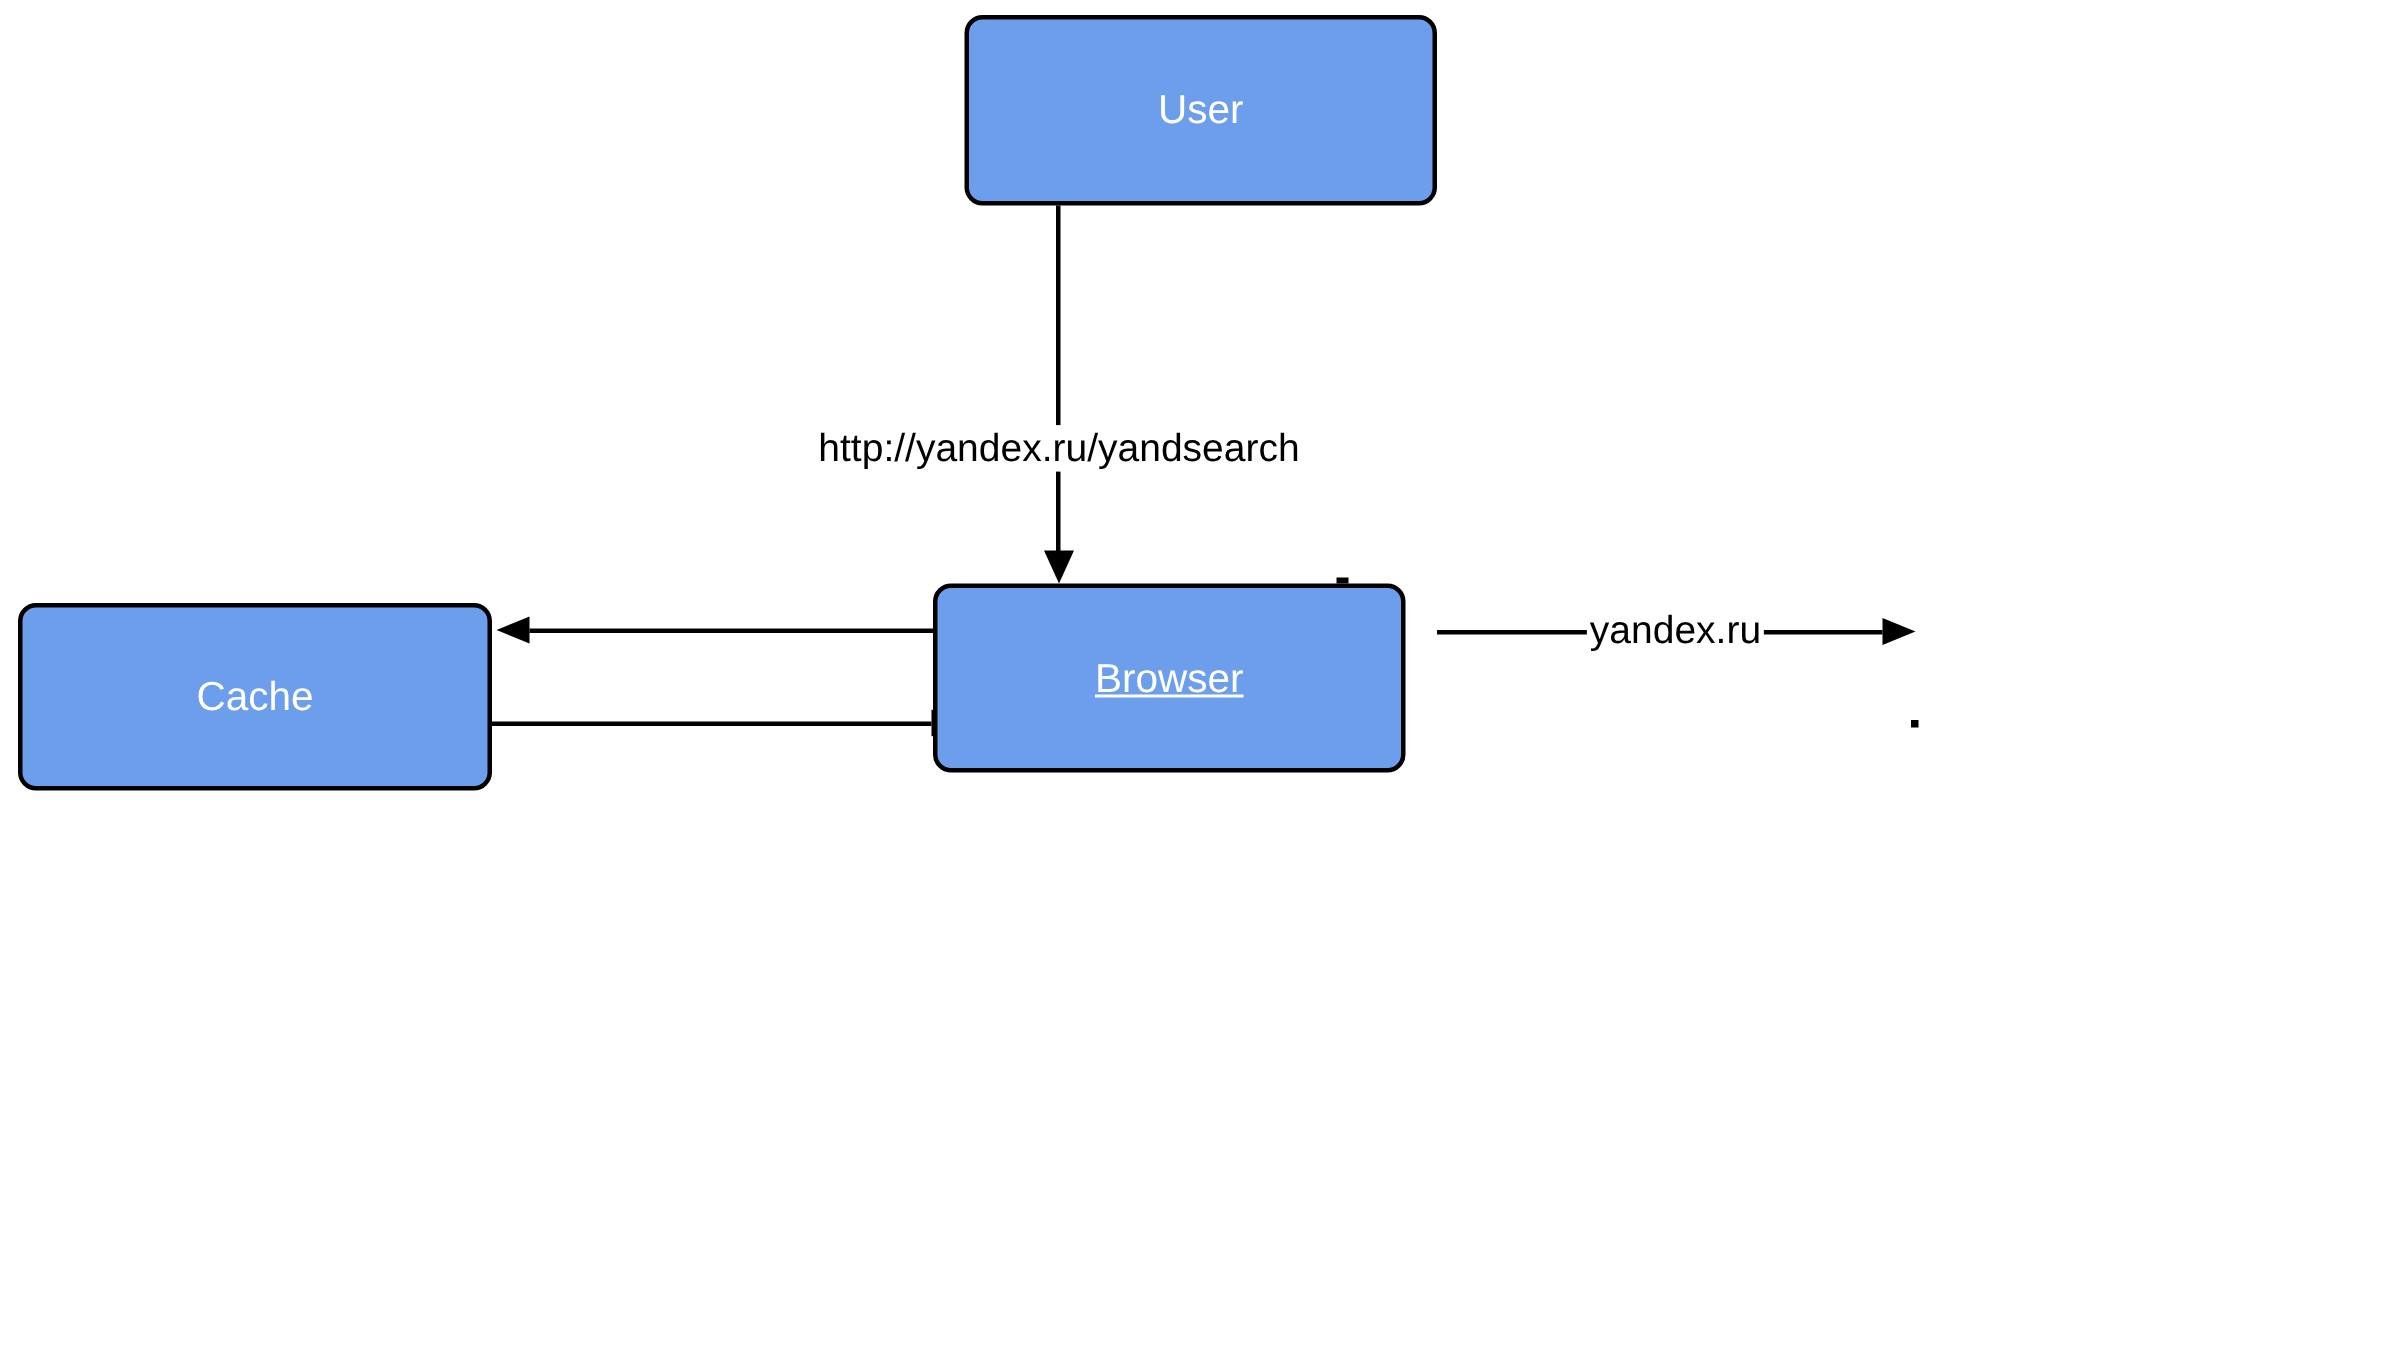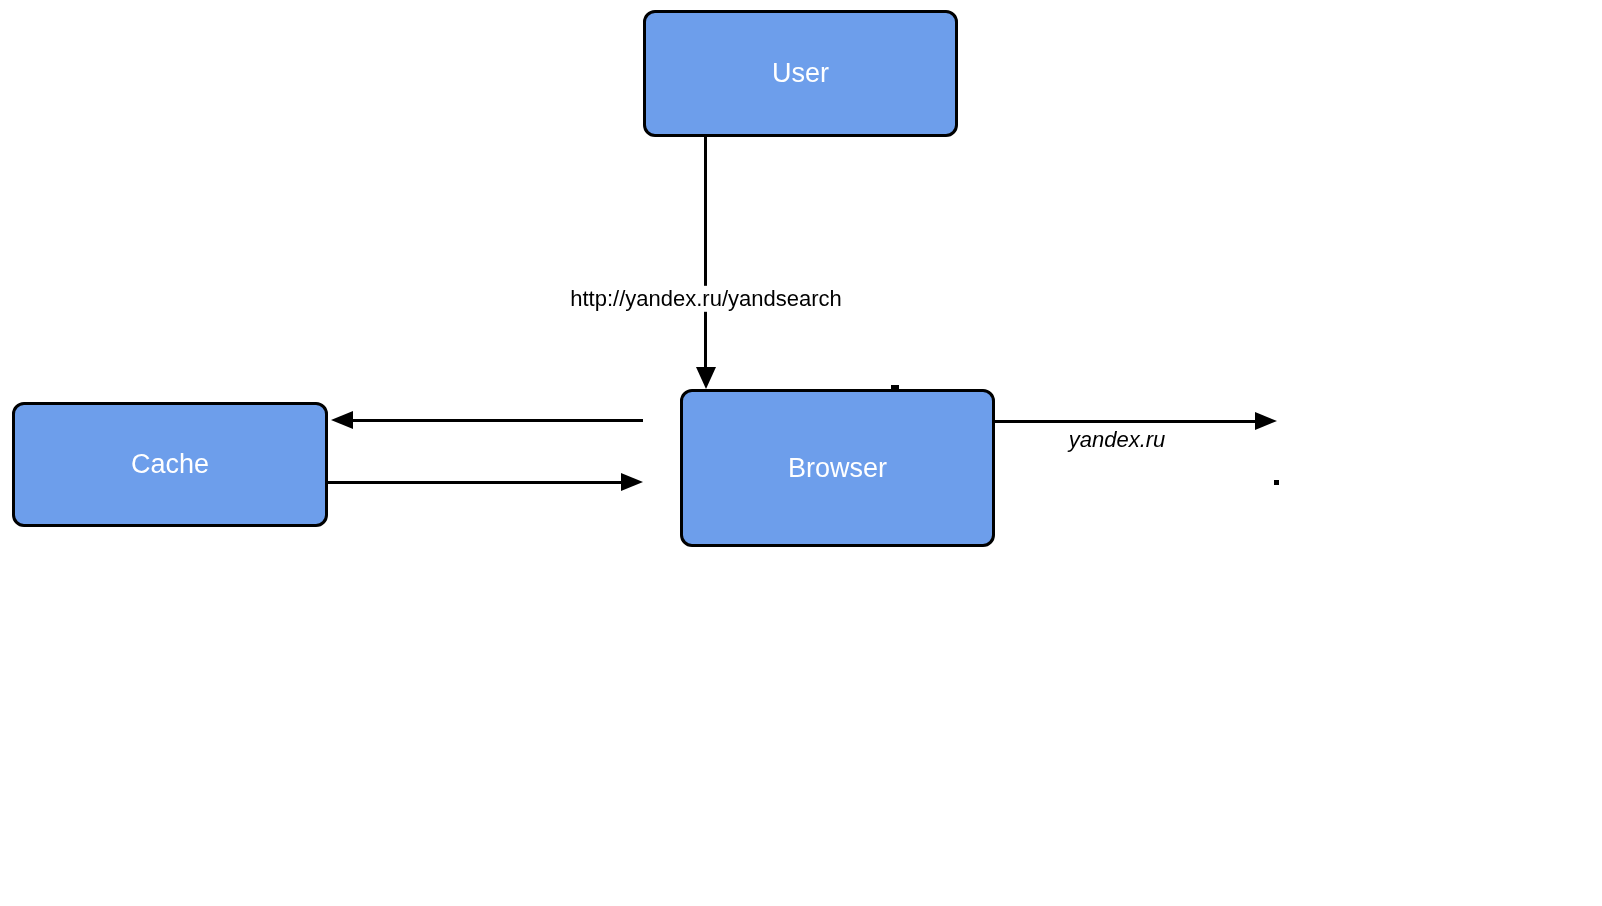--- a/index.html
+++ b/index.html
@@ -32,21 +32,21 @@
     border-radius: 12px;
     display: flex;
     align-items: center;
     justify-content: center;
     color: var(--node-text);
     font-size: 27px;
     line-height: 1;
   }
   .node-user    { left: 643px; top: 10px;  width: 315px; height: 127px; }
   .node-cache   { left: 12px;  top: 402px; width: 316px; height: 125px; }
-  .node-browser { left: 680px; top: 389px; width: 315px; height: 158px; }
+  .node-browser { left: 622px; top: 389px; width: 315px; height: 126px; text-decoration: underline; }
   .node-dns     { left: 1277px;top: 390px; width: 316px; height: 127px; }
 
   .edge-line {
     position: absolute;
     background: var(--edge-color);
   }
   .line-user-browser   { left: 704px; top: 137px; width: 3px;   height: 232px; }
   .line-browser-cache  { left: 353px; top: 419px; width: 290px; height: 3px; }
   .line-cache-browser  { left: 328px; top: 481px; width: 293px; height: 3px; }
   .line-browser-dns    { left: 958px; top: 420px; width: 297px; height: 3px; }
@@ -78,27 +78,27 @@
     border-top: 9px solid transparent;
     border-bottom: 9px solid transparent;
     border-left: 22px solid var(--edge-color);
   }
 
   .edge-label {
     position: absolute;
     transform: translate(-50%, -50%);
     background: var(--bg);
     color: var(--label-text);
-    font-size: 22px;
+    font-size: 26px;
     line-height: 1.2;
     white-space: nowrap;
     padding: 0 2px;
   }
   .label-url     { left: 706px;  top: 299px; }
-  .label-yandex  { left: 1117px; top: 440px; font-style: italic; }
+  .label-yandex  { left: 1117px; top: 420px; }
 
   .stub {
     position: absolute;
     background: var(--edge-color);
   }
   .stub-dns-left    { left: 1274px; top: 480px; width: 5px; height: 5px; }
   .stub-browser-top { left: 891px;  top: 385px; width: 8px; height: 4px; }
 </style>
 </head>
 <body>

